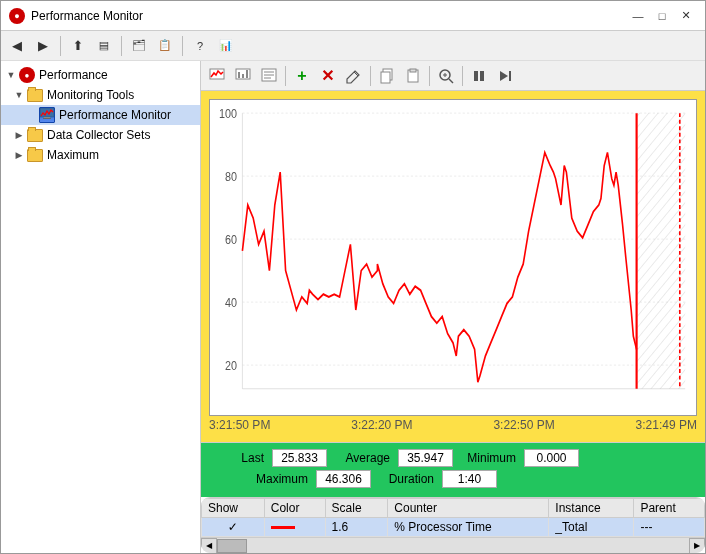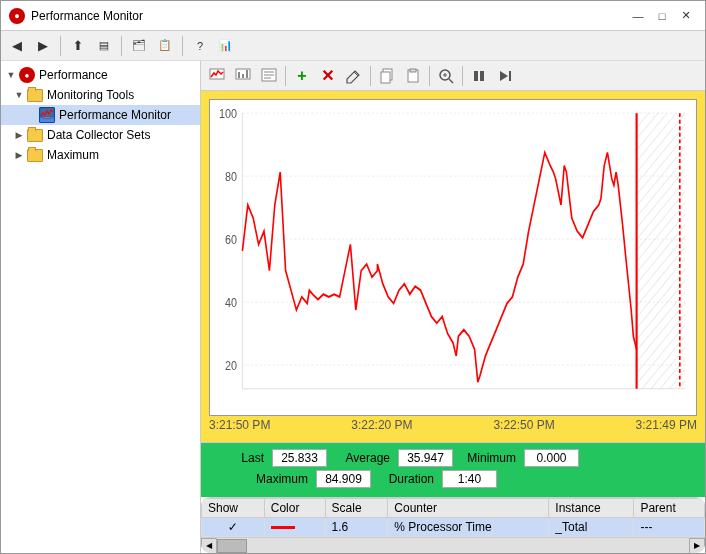--- a/index.html
+++ b/index.html
@@ -567,21 +567,21 @@
         <div class="stats-row">
           <span class="stat-label">Last</span>
           <span class="stat-value">25.833</span>
           <span class="stat-label">Average</span>
           <span class="stat-value">35.947</span>
           <span class="stat-label">Minimum</span>
           <span class="stat-value">0.000</span>
         </div>
         <div class="stats-row">
           <span class="stat-label" style="min-width:55px; margin-left:44px;">Maximum</span>
-          <span class="stat-value">84.909</span>
+          <span class="stat-value">46.306</span>
           <span class="stat-label">Duration</span>
           <span class="stat-value">1:40</span>
         </div>
       </div>
 
       <div class="counter-table-container">
         <table class="counter-table">
           <thead>
             <tr>
               <th>Show</th>

